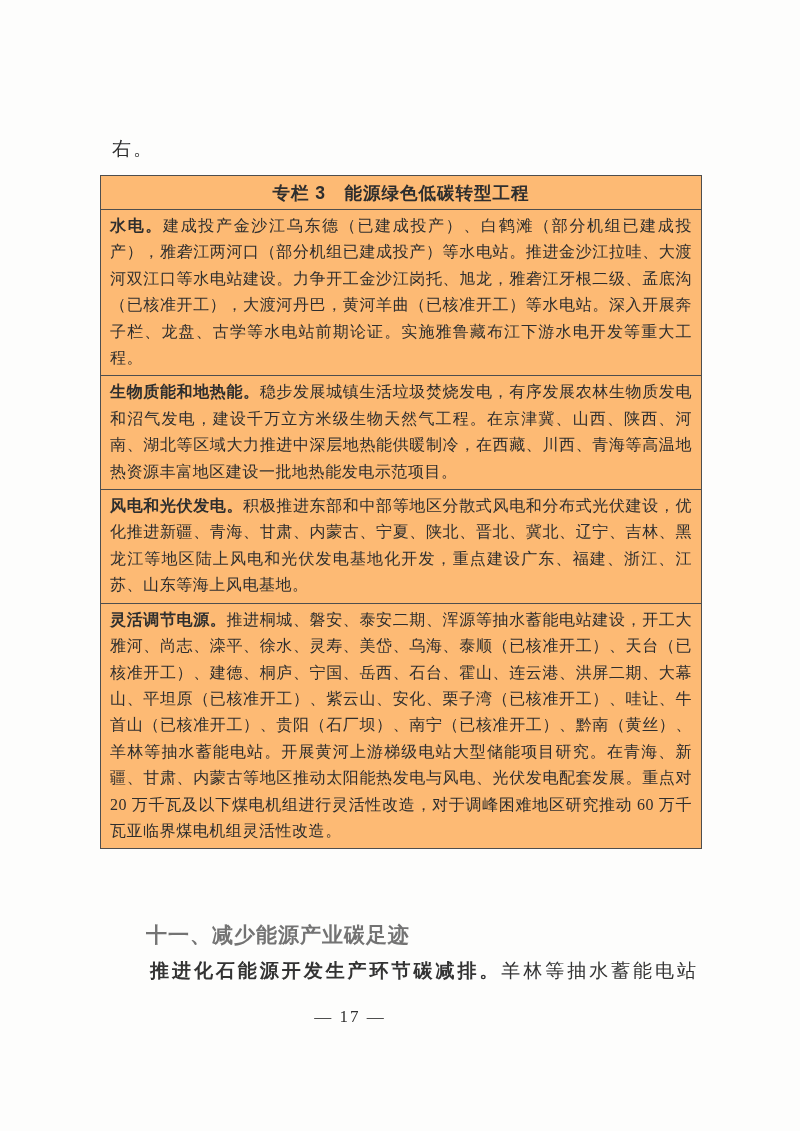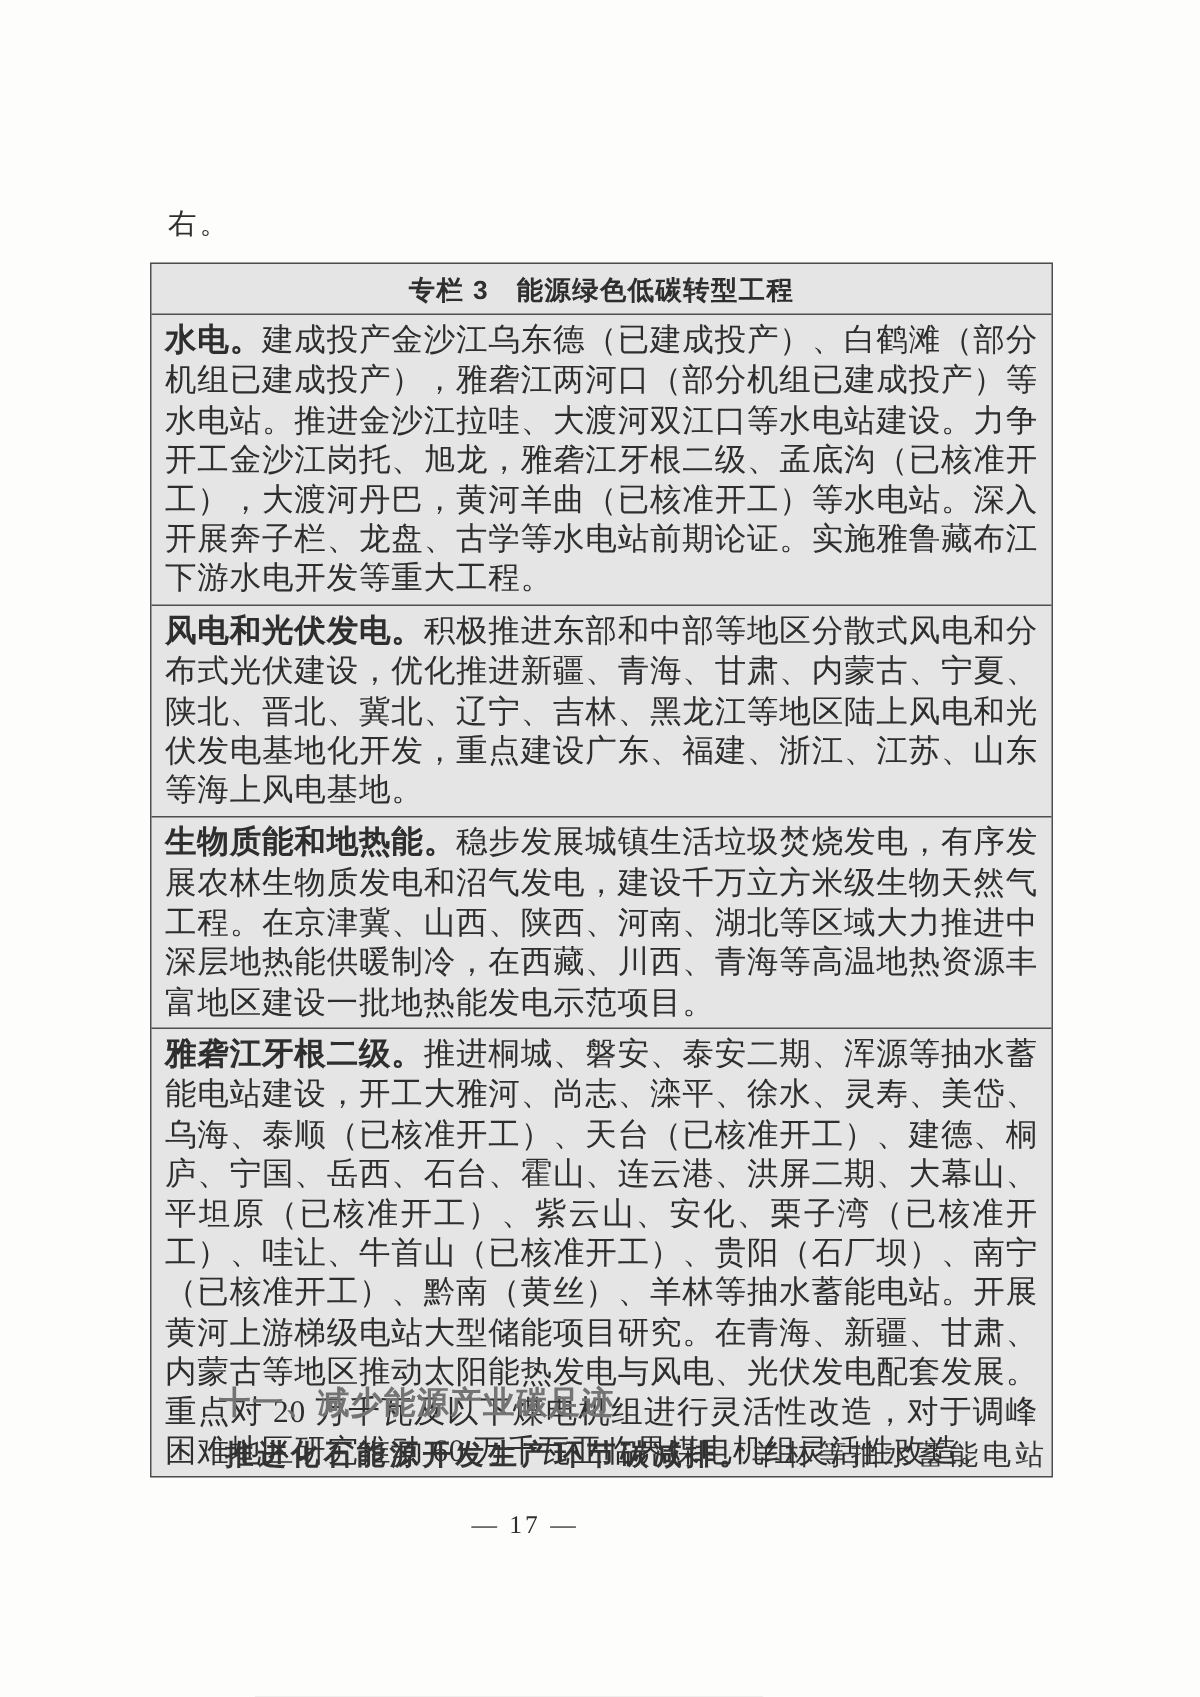--- a/index.html
+++ b/index.html
@@ -17,34 +17,34 @@
     left:112px;top:136px;
     font-size:19px;
     font-style:normal;
     letter-spacing:2px;
   }
   .box{
     position:absolute;
     left:100px;top:175px;
     width:600px;
     border:1px solid #4e4e4e;
-    background:#e5e5e5;
+    background:#fdba74;
   }
   .box-header{
     text-align:center;
     font-family:"Liberation Sans","DejaVu Sans",sans-serif;
     font-weight:bold;
     font-size:17.5px;
     padding:5px 4px 4px 4px;
     border-bottom:1px solid #4e4e4e;
     letter-spacing:1px;
   }
   .box-row{
     padding:3px 9px 4px 9px;
-    font-size:21px;
+    font-size:16px;
     line-height:26.4px;
     text-align:justify;
     text-justify:inter-ideograph;
     letter-spacing:0.55px;
     border-bottom:1px solid #4e4e4e;
   }
   .box-row:last-child{border-bottom:none;}
   .row-label{
     font-family:"Liberation Sans","DejaVu Sans",sans-serif;
     font-weight:bold;
@@ -92,29 +92,29 @@
 
   <div class="box">
     <div class="box-header">专栏 3　能源绿色低碳转型工程</div>
 
     <div class="box-row">
       <span class="row-label">水电。</span><span>建成投产金沙江乌东德（已建成投产）、白鹤滩（部分机组已建成投产），雅砻江两河口（部分机组已建成投产）等水电站。推进金沙江拉哇、大渡河双江口等水电站建设。力争开工金沙江岗托、旭龙，雅砻江牙根二级、孟底沟（已核准开工），大渡河丹巴，黄河羊曲（已核准开工）等水电站。深入开展奔子栏、龙盘、古学等水电站前期论证。实施雅鲁藏布江下游水电开发等重大工程。</span>
     </div>
 
 
     <div class="box-row">
+      <span class="row-label">生物质能和地热能。</span><span>稳步发展城镇生活垃圾焚烧发电，有序发展农林生物质发电和沼气发电，建设千万立方米级生物天然气工程。在京津冀、山西、陕西、河南、湖北等区域大力推进中深层地热能供暖制冷，在西藏、川西、青海等高温地热资源丰富地区建设一批地热能发电示范项目。</span>
+    </div>
+
+    <div class="box-row">
       <span class="row-label">风电和光伏发电。</span><span>积极推进东部和中部等地区分散式风电和分布式光伏建设，优化推进新疆、青海、甘肃、内蒙古、宁夏、陕北、晋北、冀北、辽宁、吉林、黑龙江等地区陆上风电和光伏发电基地化开发，重点建设广东、福建、浙江、江苏、山东等海上风电基地。</span>
     </div>
 
     <div class="box-row">
-      <span class="row-label">生物质能和地热能。</span><span>稳步发展城镇生活垃圾焚烧发电，有序发展农林生物质发电和沼气发电，建设千万立方米级生物天然气工程。在京津冀、山西、陕西、河南、湖北等区域大力推进中深层地热能供暖制冷，在西藏、川西、青海等高温地热资源丰富地区建设一批地热能发电示范项目。</span>
-    </div>
-
-    <div class="box-row">
-      <span class="row-label">雅砻江牙根二级。</span><span>推进桐城、磐安、泰安二期、浑源等抽水蓄能电站建设，开工大雅河、尚志、滦平、徐水、灵寿、美岱、乌海、泰顺（已核准开工）、天台（已核准开工）、建德、桐庐、宁国、岳西、石台、霍山、连云港、洪屏二期、大幕山、平坦原（已核准开工）、紫云山、安化、栗子湾（已核准开工）、哇让、牛首山（已核准开工）、贵阳（石厂坝）、南宁（已核准开工）、黔南（黄丝）、羊林等抽水蓄能电站。开展黄河上游梯级电站大型储能项目研究。在青海、新疆、甘肃、内蒙古等地区推动太阳能热发电与风电、光伏发电配套发展。重点对 20 万千瓦及以下煤电机组进行灵活性改造，对于调峰困难地区研究推动 60 万千瓦亚临界煤电机组灵活性改造。</span>
+      <span class="row-label">灵活调节电源。</span><span>推进桐城、磐安、泰安二期、浑源等抽水蓄能电站建设，开工大雅河、尚志、滦平、徐水、灵寿、美岱、乌海、泰顺（已核准开工）、天台（已核准开工）、建德、桐庐、宁国、岳西、石台、霍山、连云港、洪屏二期、大幕山、平坦原（已核准开工）、紫云山、安化、栗子湾（已核准开工）、哇让、牛首山（已核准开工）、贵阳（石厂坝）、南宁（已核准开工）、黔南（黄丝）、羊林等抽水蓄能电站。开展黄河上游梯级电站大型储能项目研究。在青海、新疆、甘肃、内蒙古等地区推动太阳能热发电与风电、光伏发电配套发展。重点对 20 万千瓦及以下煤电机组进行灵活性改造，对于调峰困难地区研究推动 60 万千瓦亚临界煤电机组灵活性改造。</span>
     </div>
   </div>
 
   <h2 class="section-heading">十一、减少能源产业碳足迹</h2>
 
   <p class="lead-para">
     <b>推进化石能源开发生产环节碳减排。</b><span>羊林等抽水蓄能电站</span>
   </p>
 
   <div class="page-number">— 17 —</div>

